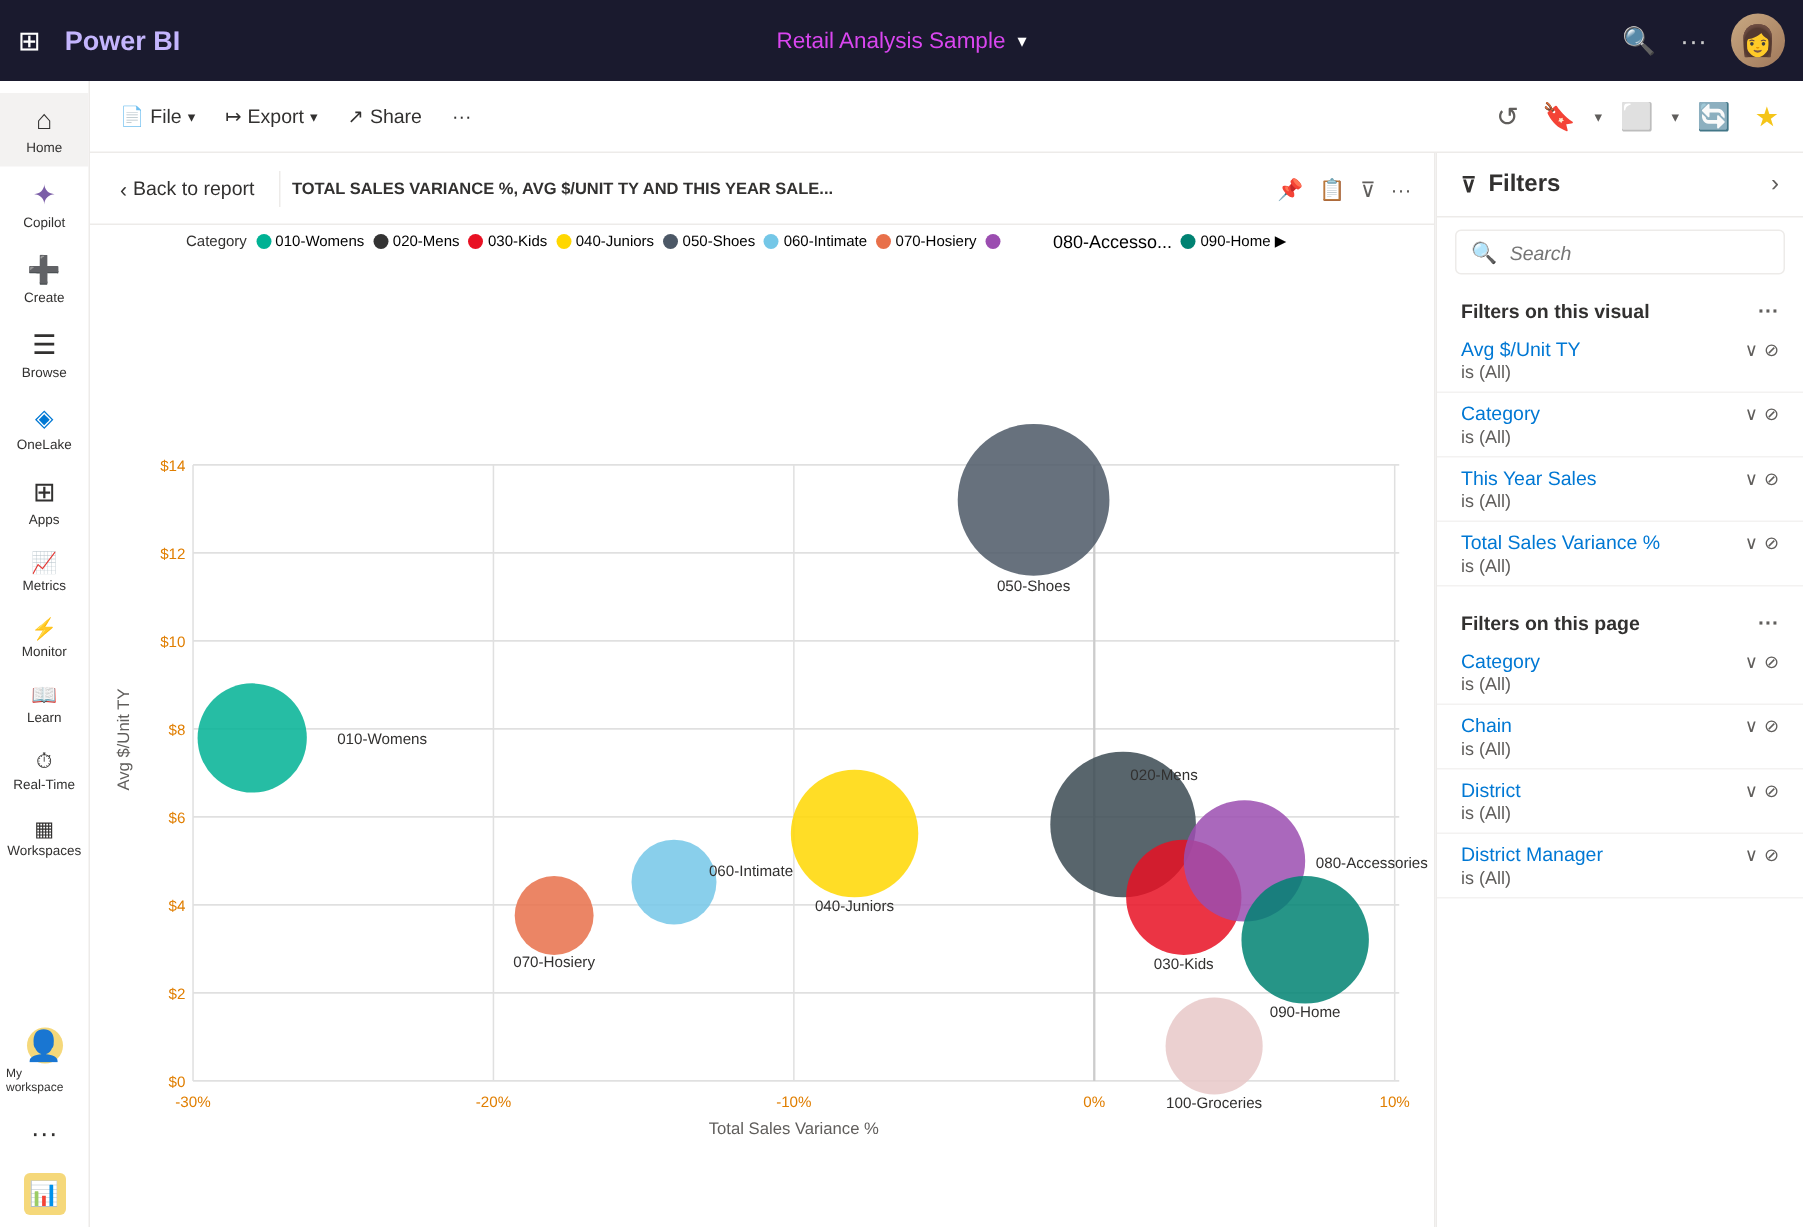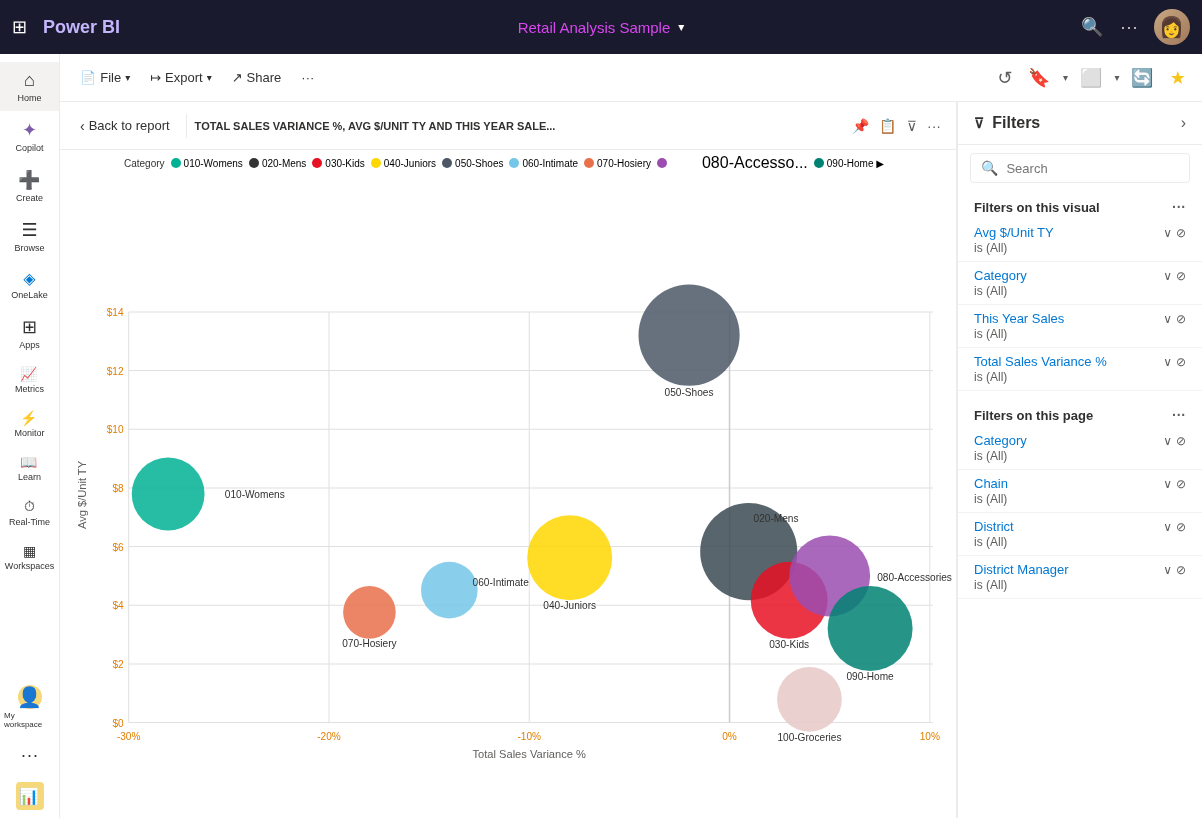--- a/index.html
+++ b/index.html
@@ -76,21 +76,21 @@
     .filters-header {
       display: flex; align-items: center; padding: 12px 16px; border-bottom: 1px solid #edebe9;
     }
     .filters-title { font-size: 16px; font-weight: 600; color: #323130; flex: 1; display: flex; align-items: center; gap: 8px; }
     .filters-expand { font-size: 16px; color: #605e5c; cursor: pointer; }
 
     .search-box {
       display: flex; align-items: center; margin: 8px 12px; border: 1px solid #edebe9;
       border-radius: 4px; padding: 6px 10px; gap: 8px; background: #fff;
     }
-    .search-box input { border: none; outline: none; font-size: 13px; flex: 1; color: #323130; }
+    .search-box input { border: none; outline: none; font-size: 13px; flex: 1; color: #323130; font-style: italic; }
     .search-icon { color: #605e5c; font-size: 14px; }
 
     .filter-section-title {
       padding: 8px 16px 4px; font-size: 13px; font-weight: 600; color: #323130;
       display: flex; align-items: center; justify-content: space-between;
     }
     .filter-section-more { color: #605e5c; font-size: 14px; cursor: pointer; }
 
     .filter-item {
       padding: 6px 16px; border-bottom: 1px solid #f3f2f1;
@@ -259,21 +259,21 @@
           <div class="legend-item">
             <div class="legend-dot" style="background:#74c7e7;"></div>
             <span style="font-size:10px;">060-Intimate</span>
           </div>
           <div class="legend-item">
             <div class="legend-dot" style="background:#e8704a;"></div>
             <span style="font-size:10px;">070-Hosiery</span>
           </div>
           <div class="legend-item">
             <div class="legend-dot" style="background:#9b4db0;"></div>
-            <span style="font-size:16px;padding-left:32px;">080-Accesso...</span>
+            <span style="font-size:12px;padding-left:32px;">080-Accesso...</span>
           </div>
           <div class="legend-item">
             <div class="legend-dot" style="background:#008272;"></div>
             <span style="font-size:10px;">090-Home ▶</span>
           </div>
         </div>
 
         <div class="chart-container">
           <svg width="100%" height="100%" viewBox="0 0 870 530" style="overflow:visible;">
 

